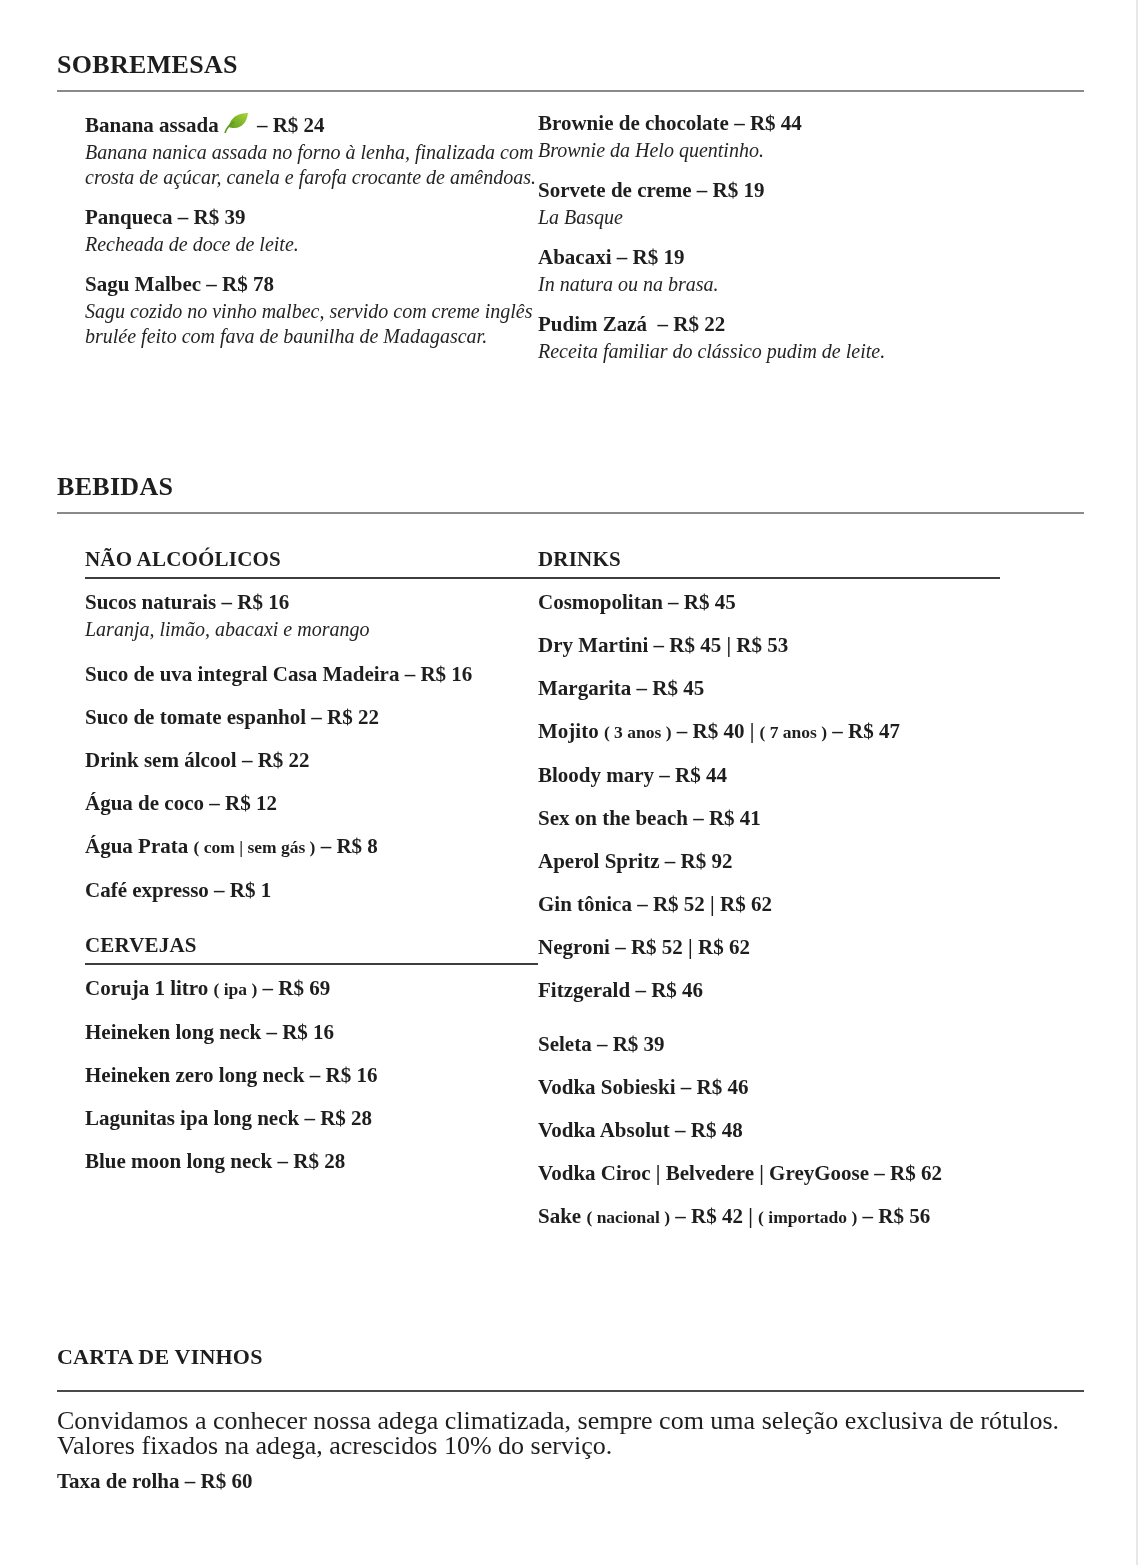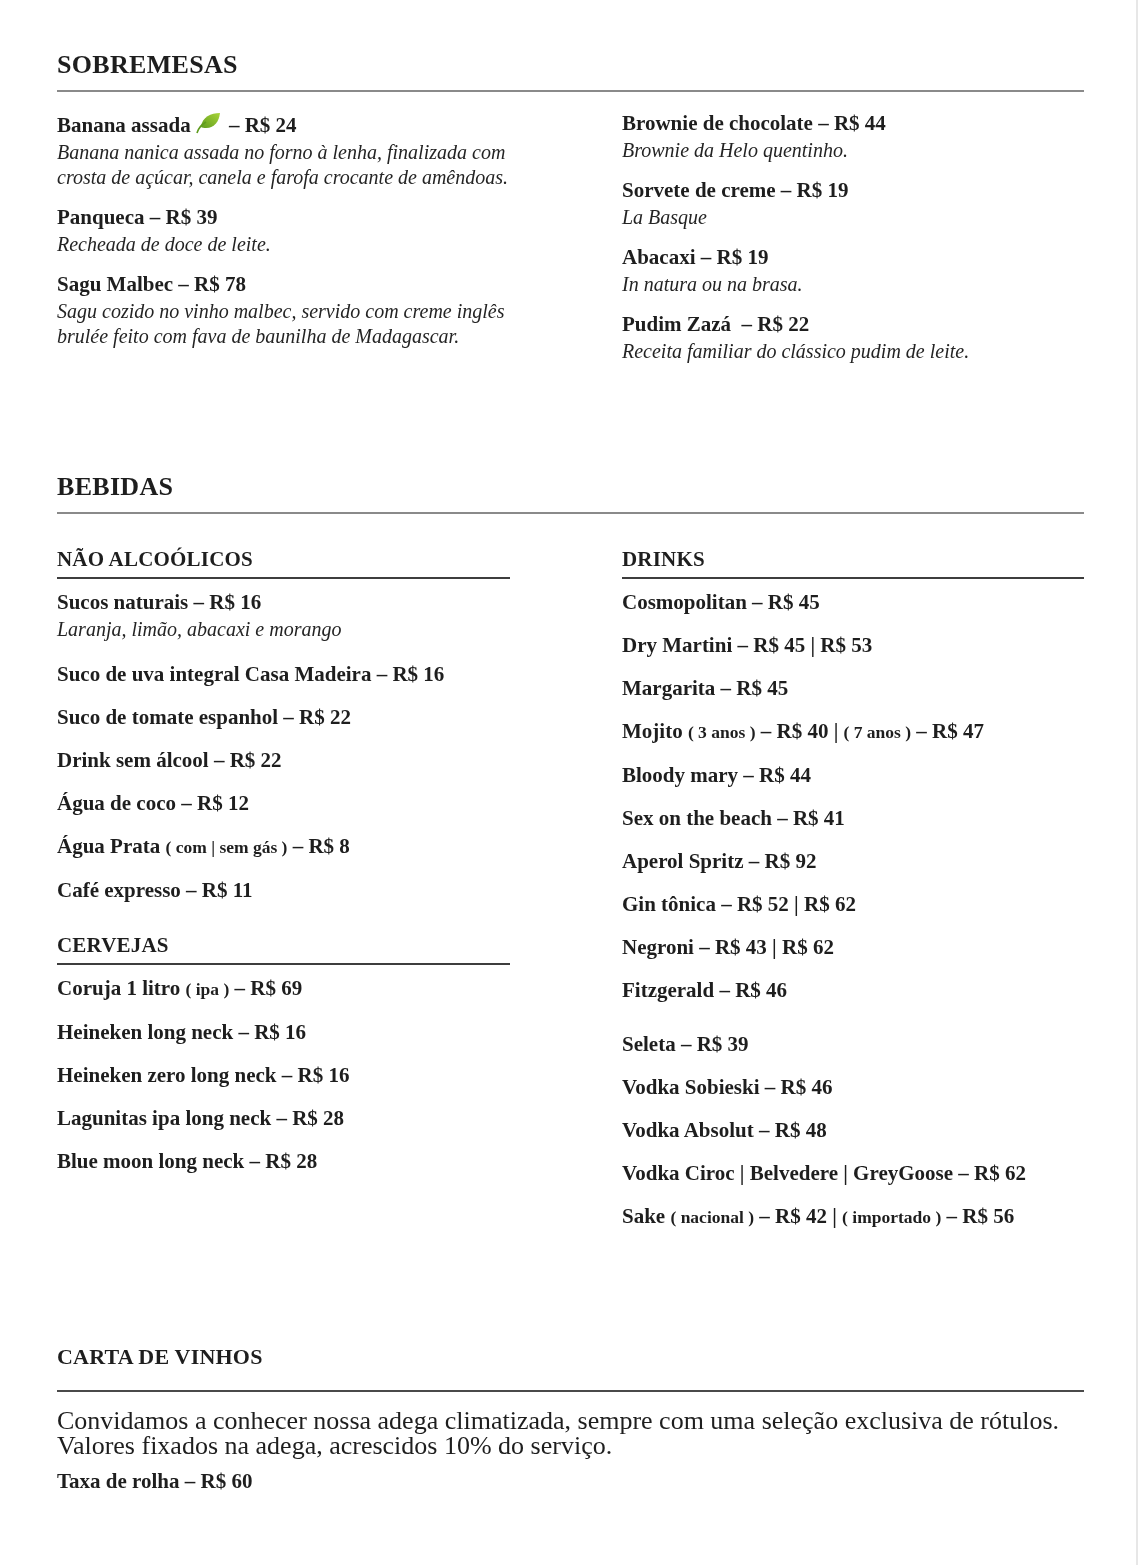--- a/index.html
+++ b/index.html
@@ -33,23 +33,23 @@
     font-size: 21px;
     font-weight: 700;
     margin: 0 0 12px 0;
     padding-bottom: 5px;
     border-bottom: 2px solid #3d3d3d;
     letter-spacing: 0.2px;
   }
   .two-col {
     display: grid;
     grid-template-columns: 453px 462px;
-    column-gap: 112px;
     margin-top: 20px;
     align-items: start;
+    margin-left: 28px;
   }
   .two-col.bebidas-cols { margin-top: 33px; }
 
   .group + .group { margin-top: 32px; }
 
   .item { margin-bottom: 16px; }
   .list .item { margin-bottom: 21px; }
   .item-line {
     font-size: 21px;
     font-weight: 700;
@@ -154,21 +154,21 @@
             <div class="item">
               <div class="item-line">Drink sem álcool – R$ 22</div>
             </div>
             <div class="item">
               <div class="item-line">Água de coco – R$ 12</div>
             </div>
             <div class="item">
               <div class="item-line">Água Prata <span class="paren">( com | sem gás )</span> – R$ 8</div>
             </div>
             <div class="item">
-              <div class="item-line">Café expresso – R$ 11</div>
+              <div class="item-line">Café expresso – R$ 1</div>
             </div>
           </div>
           <div class="group list">
             <h3 class="sub-heading">CERVEJAS</h3>
             <div class="item">
               <div class="item-line">Coruja 1 litro <span class="paren">( ipa )</span> – R$ 69</div>
             </div>
             <div class="item">
               <div class="item-line">Heineken long neck – R$ 16</div>
             </div>
@@ -204,21 +204,21 @@
             <div class="item">
               <div class="item-line">Sex on the beach – R$ 41</div>
             </div>
             <div class="item">
               <div class="item-line">Aperol Spritz – R$ 92</div>
             </div>
             <div class="item">
               <div class="item-line">Gin tônica – R$ 52 | R$ 62</div>
             </div>
             <div class="item">
-              <div class="item-line">Negroni – R$ 43 | R$ 62</div>
+              <div class="item-line">Negroni – R$ 52 | R$ 62</div>
             </div>
             <div class="item">
               <div class="item-line">Fitzgerald – R$ 46</div>
             </div>
           </div>
           <div class="group list">
             <div class="item">
               <div class="item-line">Seleta – R$ 39</div>
             </div>
             <div class="item">

